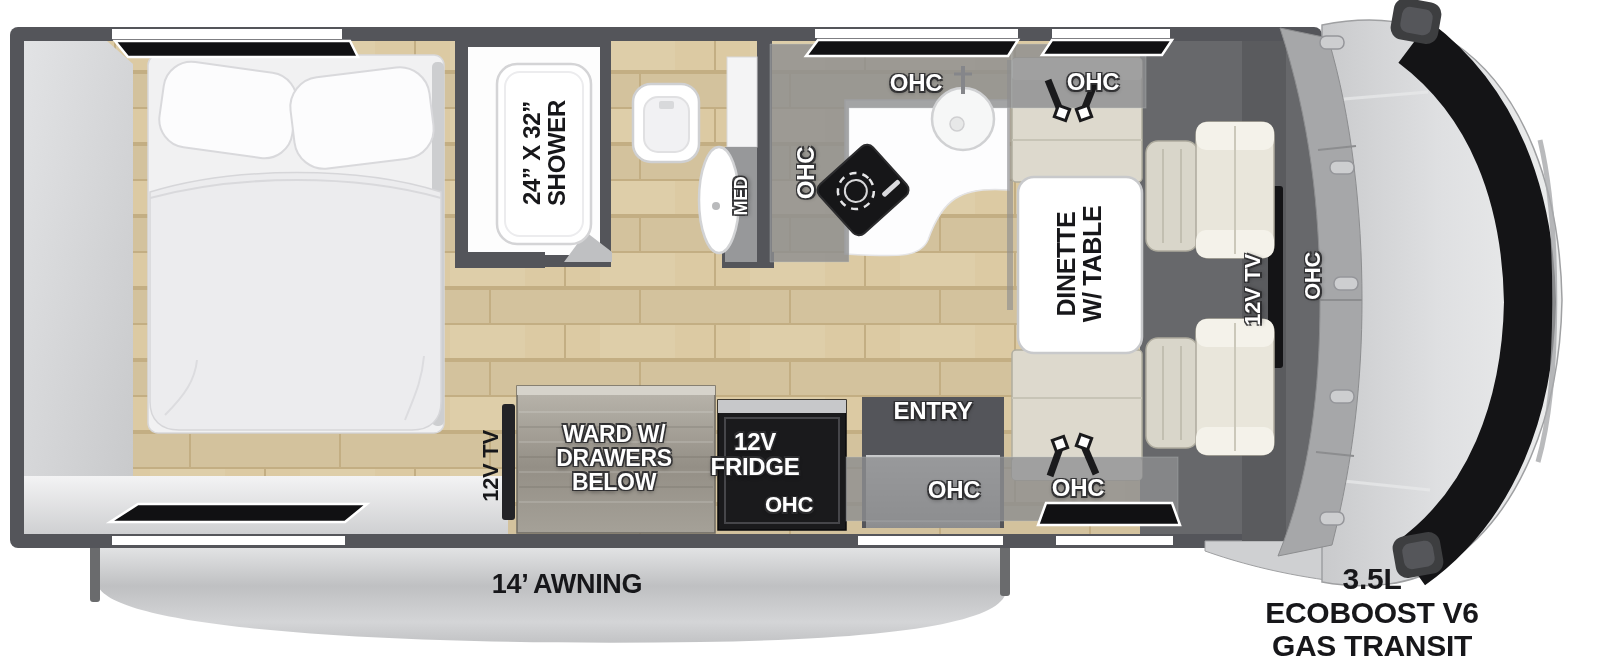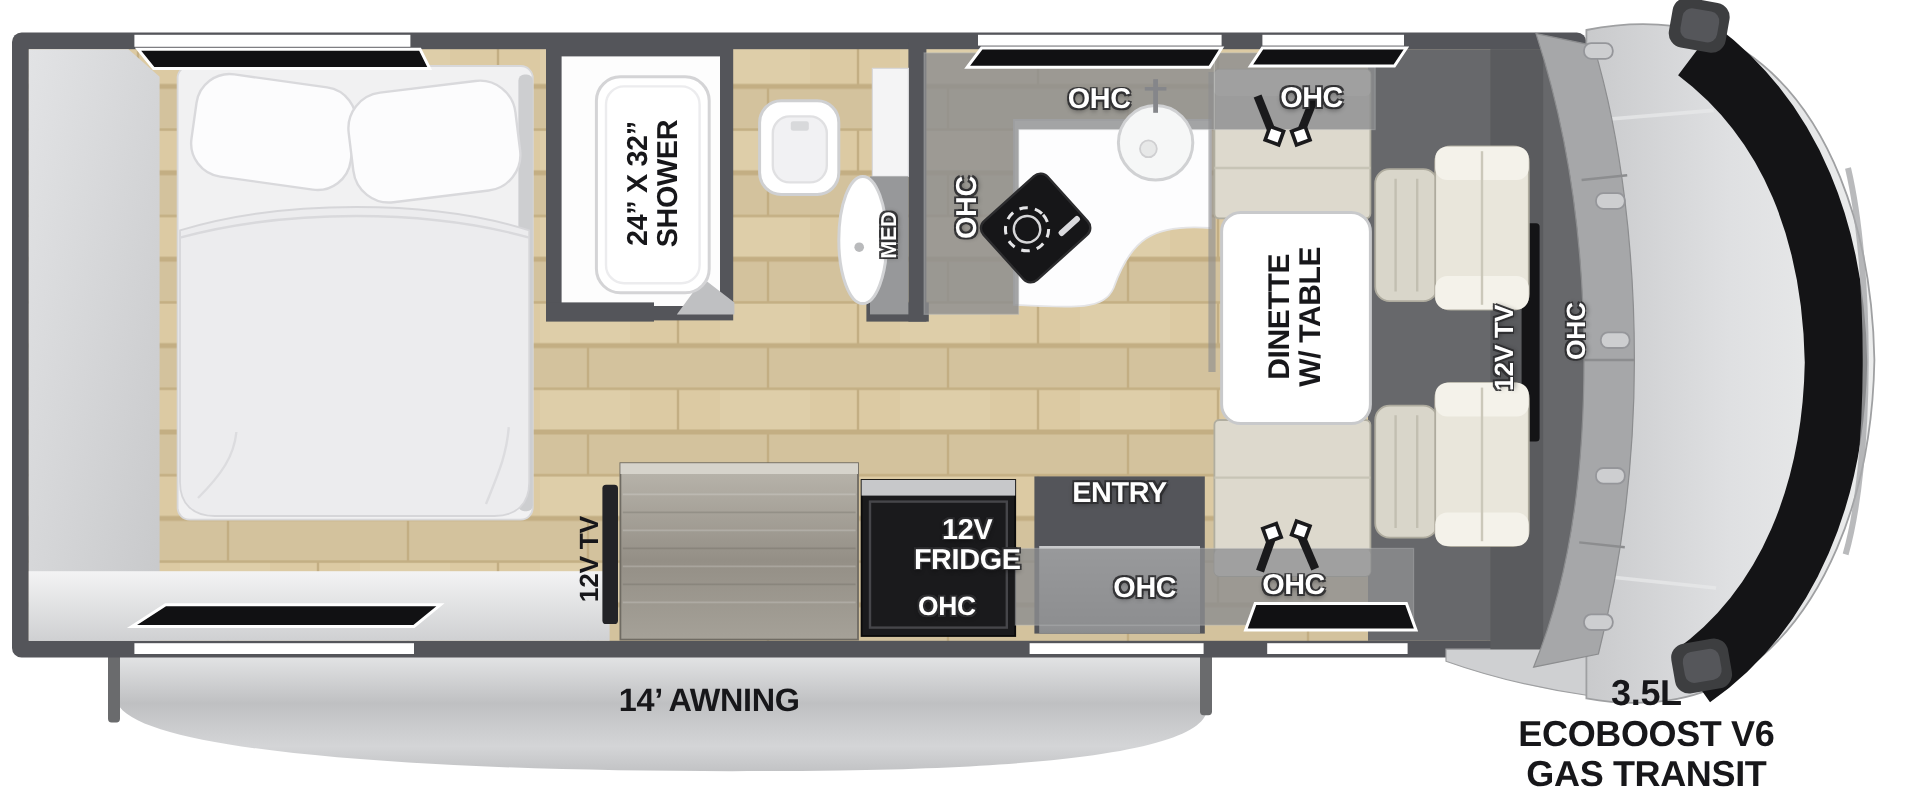--- a/index.html
+++ b/index.html
@@ -252,19 +252,22 @@
 <div class="lbl white rot" style="left:806px;top:173px;font-size:24px">OHC</div>
 <div class="lbl white" style="left:1093px;top:82px;font-size:24px">OHC</div>
 <div class="lbl black rot" style="left:1079px;top:264px;font-size:25px">DINETTE
 W/ TABLE</div>
 <div class="lbl white rot" style="left:1253px;top:290px;font-size:22px">12V TV</div>
 <div class="lbl white rot" style="left:1313px;top:276px;font-size:22px">OHC</div>
 <div class="lbl white" style="left:933px;top:411px;font-size:24px">ENTRY</div>
 <div class="lbl white" style="left:954px;top:490px;font-size:24px">OHC</div>
 <div class="lbl white" style="left:1078px;top:488px;font-size:24px">OHC</div>
 <div class="lbl black rot" style="left:491px;top:466px;font-size:22px">12V TV</div>
-<div class="lbl white" style="left:806px;top:454px;font-size:24px">12V
+<div class="lbl white" style="left:614px;top:458px;font-size:23px">WARD W/
+DRAWERS
+BELOW</div>
+<div class="lbl white" style="left:755px;top:454px;font-size:24px">12V
 FRIDGE</div>
 <div class="lbl white" style="left:789px;top:505px;font-size:22px">OHC</div>
-<div class="lbl black" style="left:591px;top:584px;font-size:27px">14’ AWNING</div>
+<div class="lbl black" style="left:567px;top:584px;font-size:27px">14’ AWNING</div>
 <div class="lbl black" style="left:1372px;top:629px;font-size:30px;line-height:1.12">3.5L ECOBOOST V6
 GAS TRANSIT AWD</div>
 </div>
 
 </body></html>

